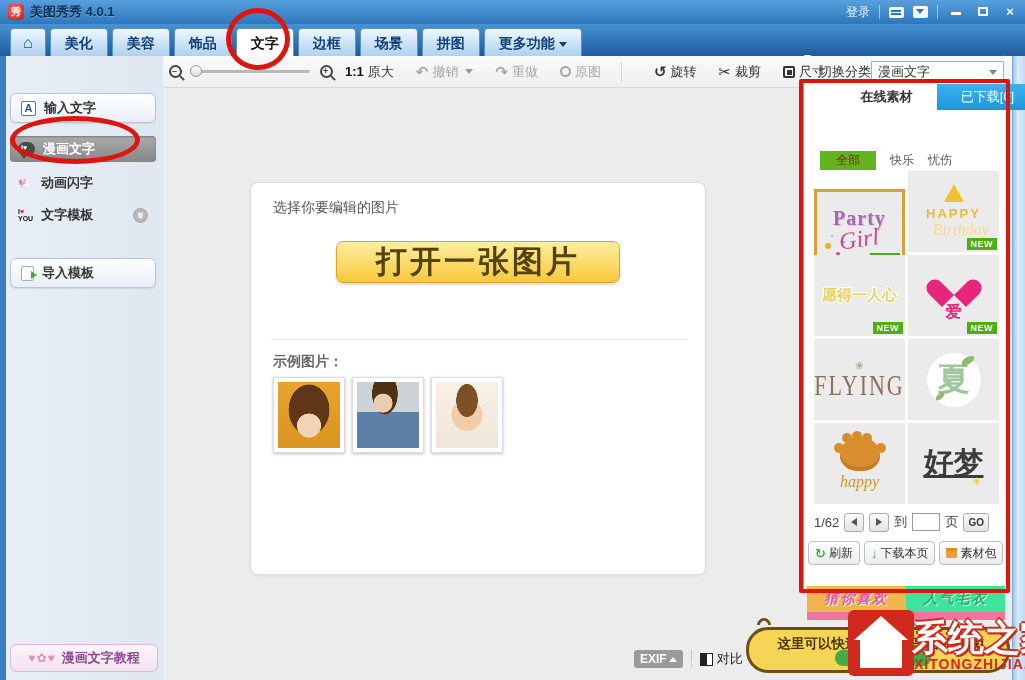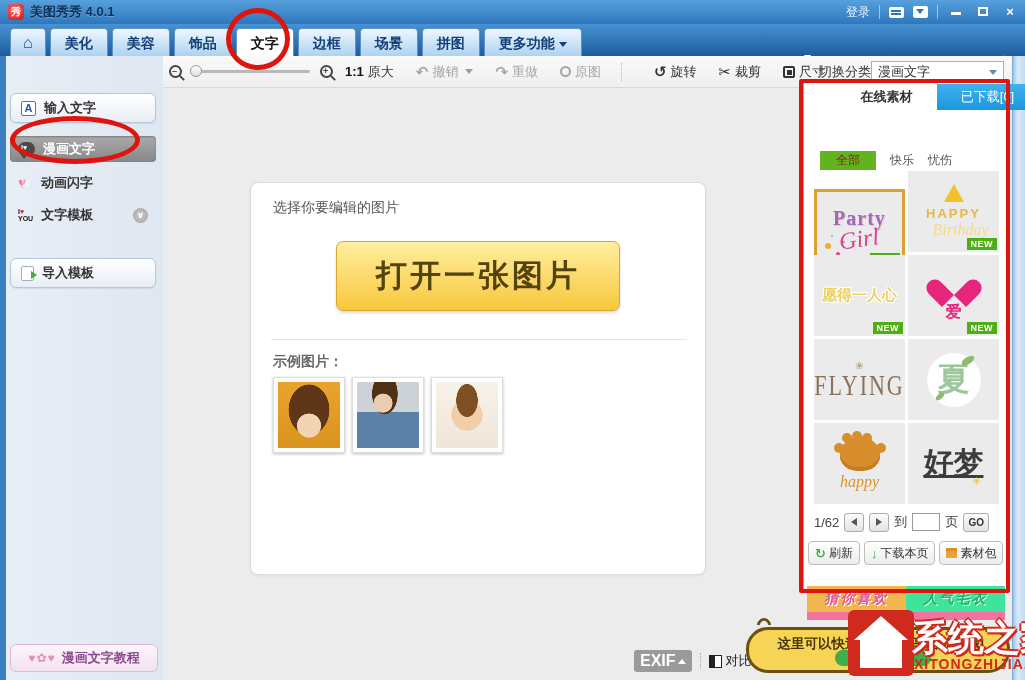--- a/index.html
+++ b/index.html
@@ -108,21 +108,21 @@
   .icon-paw { color:#e390b8; font-size:12px; letter-spacing:1px; }
 
   
   .right-strip { position:absolute; right:0; top:56px; width:13px; height:624px;
     background:linear-gradient(90deg,#9ec4e4,#d9eaf8 40%,#c2dcf2); border-left:1px solid #7fa9cf; }
 
   
   .card { position:absolute; left:250px; top:182px; width:456px; height:393px; background:#fff;
     border:1px solid #dcdcdc; border-radius:8px; box-shadow:0 1px 3px rgba(0,0,0,.06); }
   .card-heading { position:absolute; left:22px; top:16px; color:#555; font-size:14px; }
-  .open-btn { position:absolute; left:85px; top:58px; width:284px; height:70px;
+  .open-btn { position:absolute; left:85px; top:58px; width:284px; height:42px;
     background:linear-gradient(#ffeea0,#f7c83c); border:1px solid #d9a62e; border-radius:7px;
     color:#52430f; font-size:31px; font-weight:bold; letter-spacing:3px; cursor:pointer;
     display:flex; align-items:center; justify-content:center; box-shadow:0 2px 3px rgba(0,0,0,.15); }
   .card-divider { position:absolute; left:20px; top:156px; width:416px; height:1px; background:#e4e4e4; }
   .samples-label { position:absolute; left:22px; top:170px; color:#666; font-size:14px; font-weight:bold; }
   .thumb { position:absolute; top:194px; width:72px; height:76px; background:#fff; border:1px solid #ddd;
     box-shadow:0 1px 3px rgba(0,0,0,.25); padding:4px; cursor:pointer; }
   .thumb-img { width:100%; height:100%; }
   .ph1 { background:
       radial-gradient(circle at 50% 66%, #f2d4b4 0 22%, rgba(0,0,0,0) 23%),
@@ -210,21 +210,21 @@
 
   .banners { position:absolute; left:807px; top:586px; width:198px; height:26px; display:flex; }
   .banner { flex:1; display:flex; align-items:center; justify-content:center; font-weight:bold; font-style:italic;
     font-size:14px; letter-spacing:2px; cursor:pointer; }
   .banner.orange { background:#f2b64e; color:#e0569a; text-shadow:1px 1px 0 #fff; }
   .banner.green { background:#3fe39c; color:#1fae6e; text-shadow:1px 1px 0 #d8ffe8; }
   .pink-stripe { position:absolute; left:807px; top:612px; width:198px; height:8px; background:#f2739e; }
 
   
   .statusbar { position:absolute; left:634px; top:650px; display:flex; align-items:center; gap:8px; }
-  .exif-badge { background:#9a9a9a; color:#fff; font-size:16px; font-weight:bold; border-radius:3px;
+  .exif-badge { background:#9a9a9a; color:#fff; font-size:12px; font-weight:bold; border-radius:3px;
     padding:2px 6px; display:flex; align-items:center; gap:2px; cursor:pointer; }
   .exif-tri { border-left:4px solid transparent; border-right:4px solid transparent; border-bottom:5px solid #fff; }
   .status-sep { width:1px; height:16px; border-left:1px dotted #aaa; }
   .compare { display:flex; align-items:center; gap:4px; color:#222; font-size:13px; cursor:pointer; }
   .icon-half { width:13px; height:13px; border:1px solid #222; background:linear-gradient(90deg,#222 0 50%,#fff 50%); }
   .icon-imgsearch { width:16px; height:13px; background:#333; border-radius:2px; position:relative; cursor:pointer; }
   .icon-imgsearch::after { content:""; position:absolute; right:-3px; bottom:-3px; width:7px; height:7px;
     border:2px solid #111; border-radius:50%; background:#fff; }
 
   

